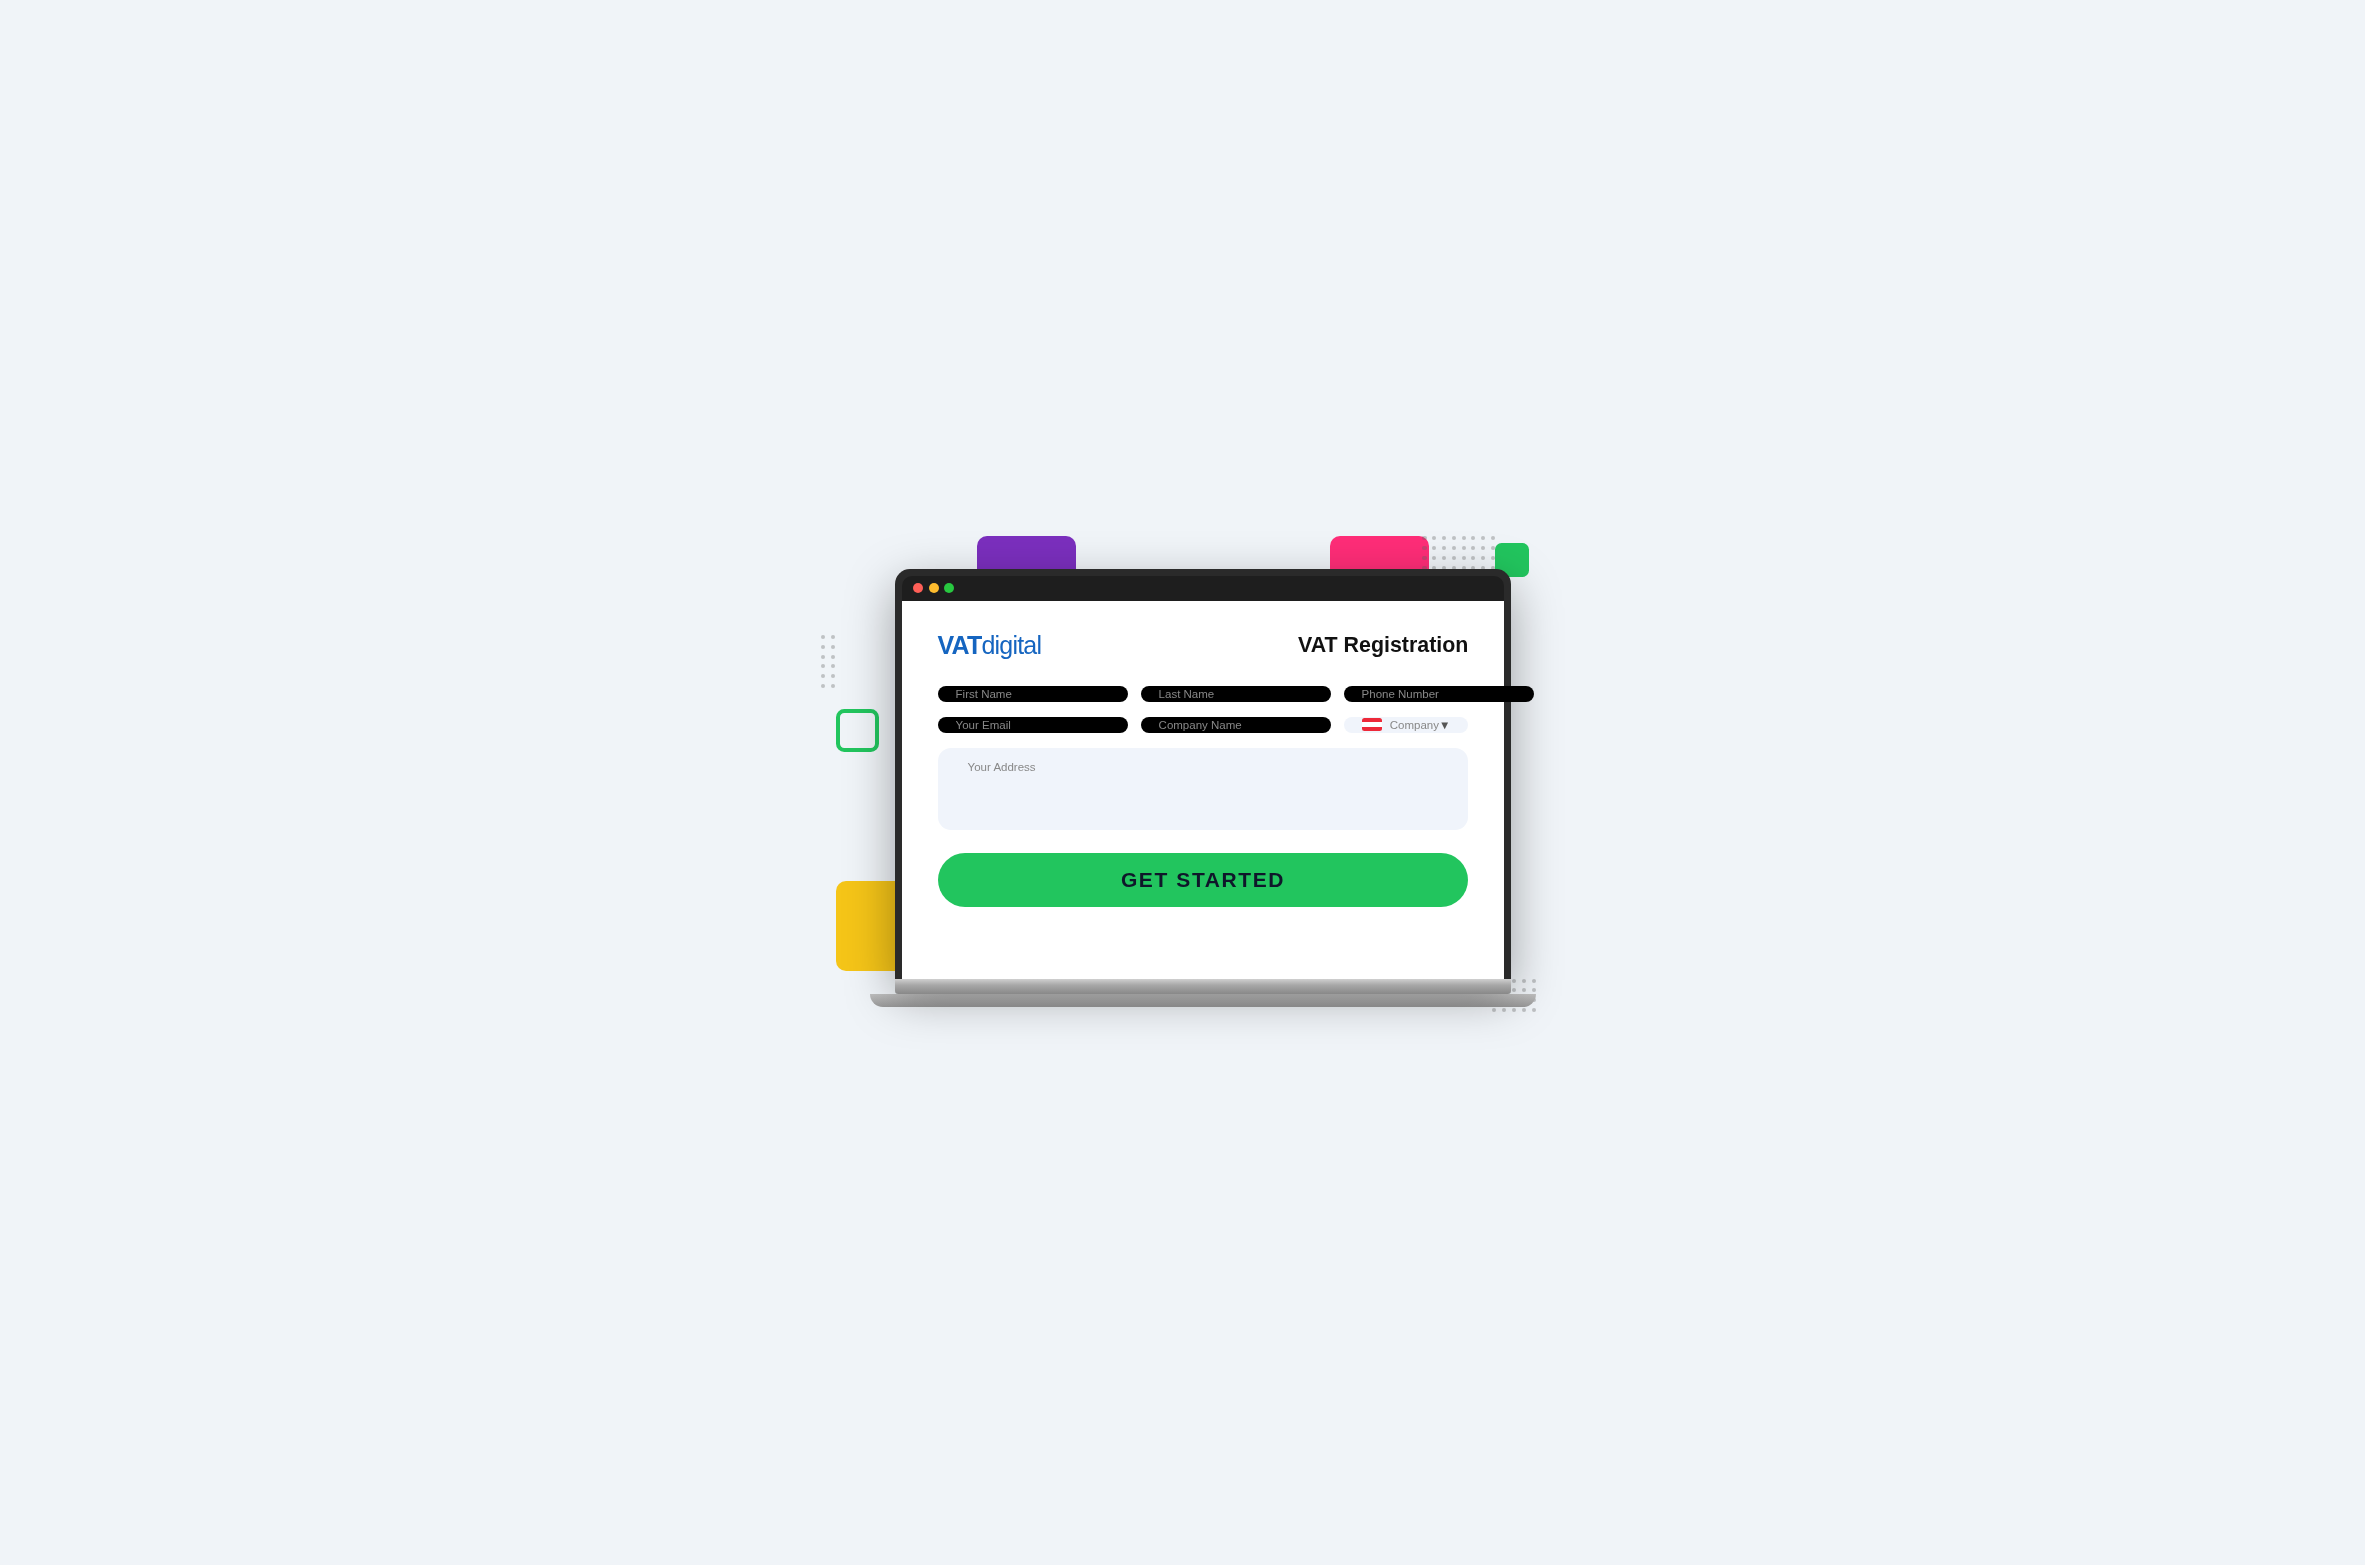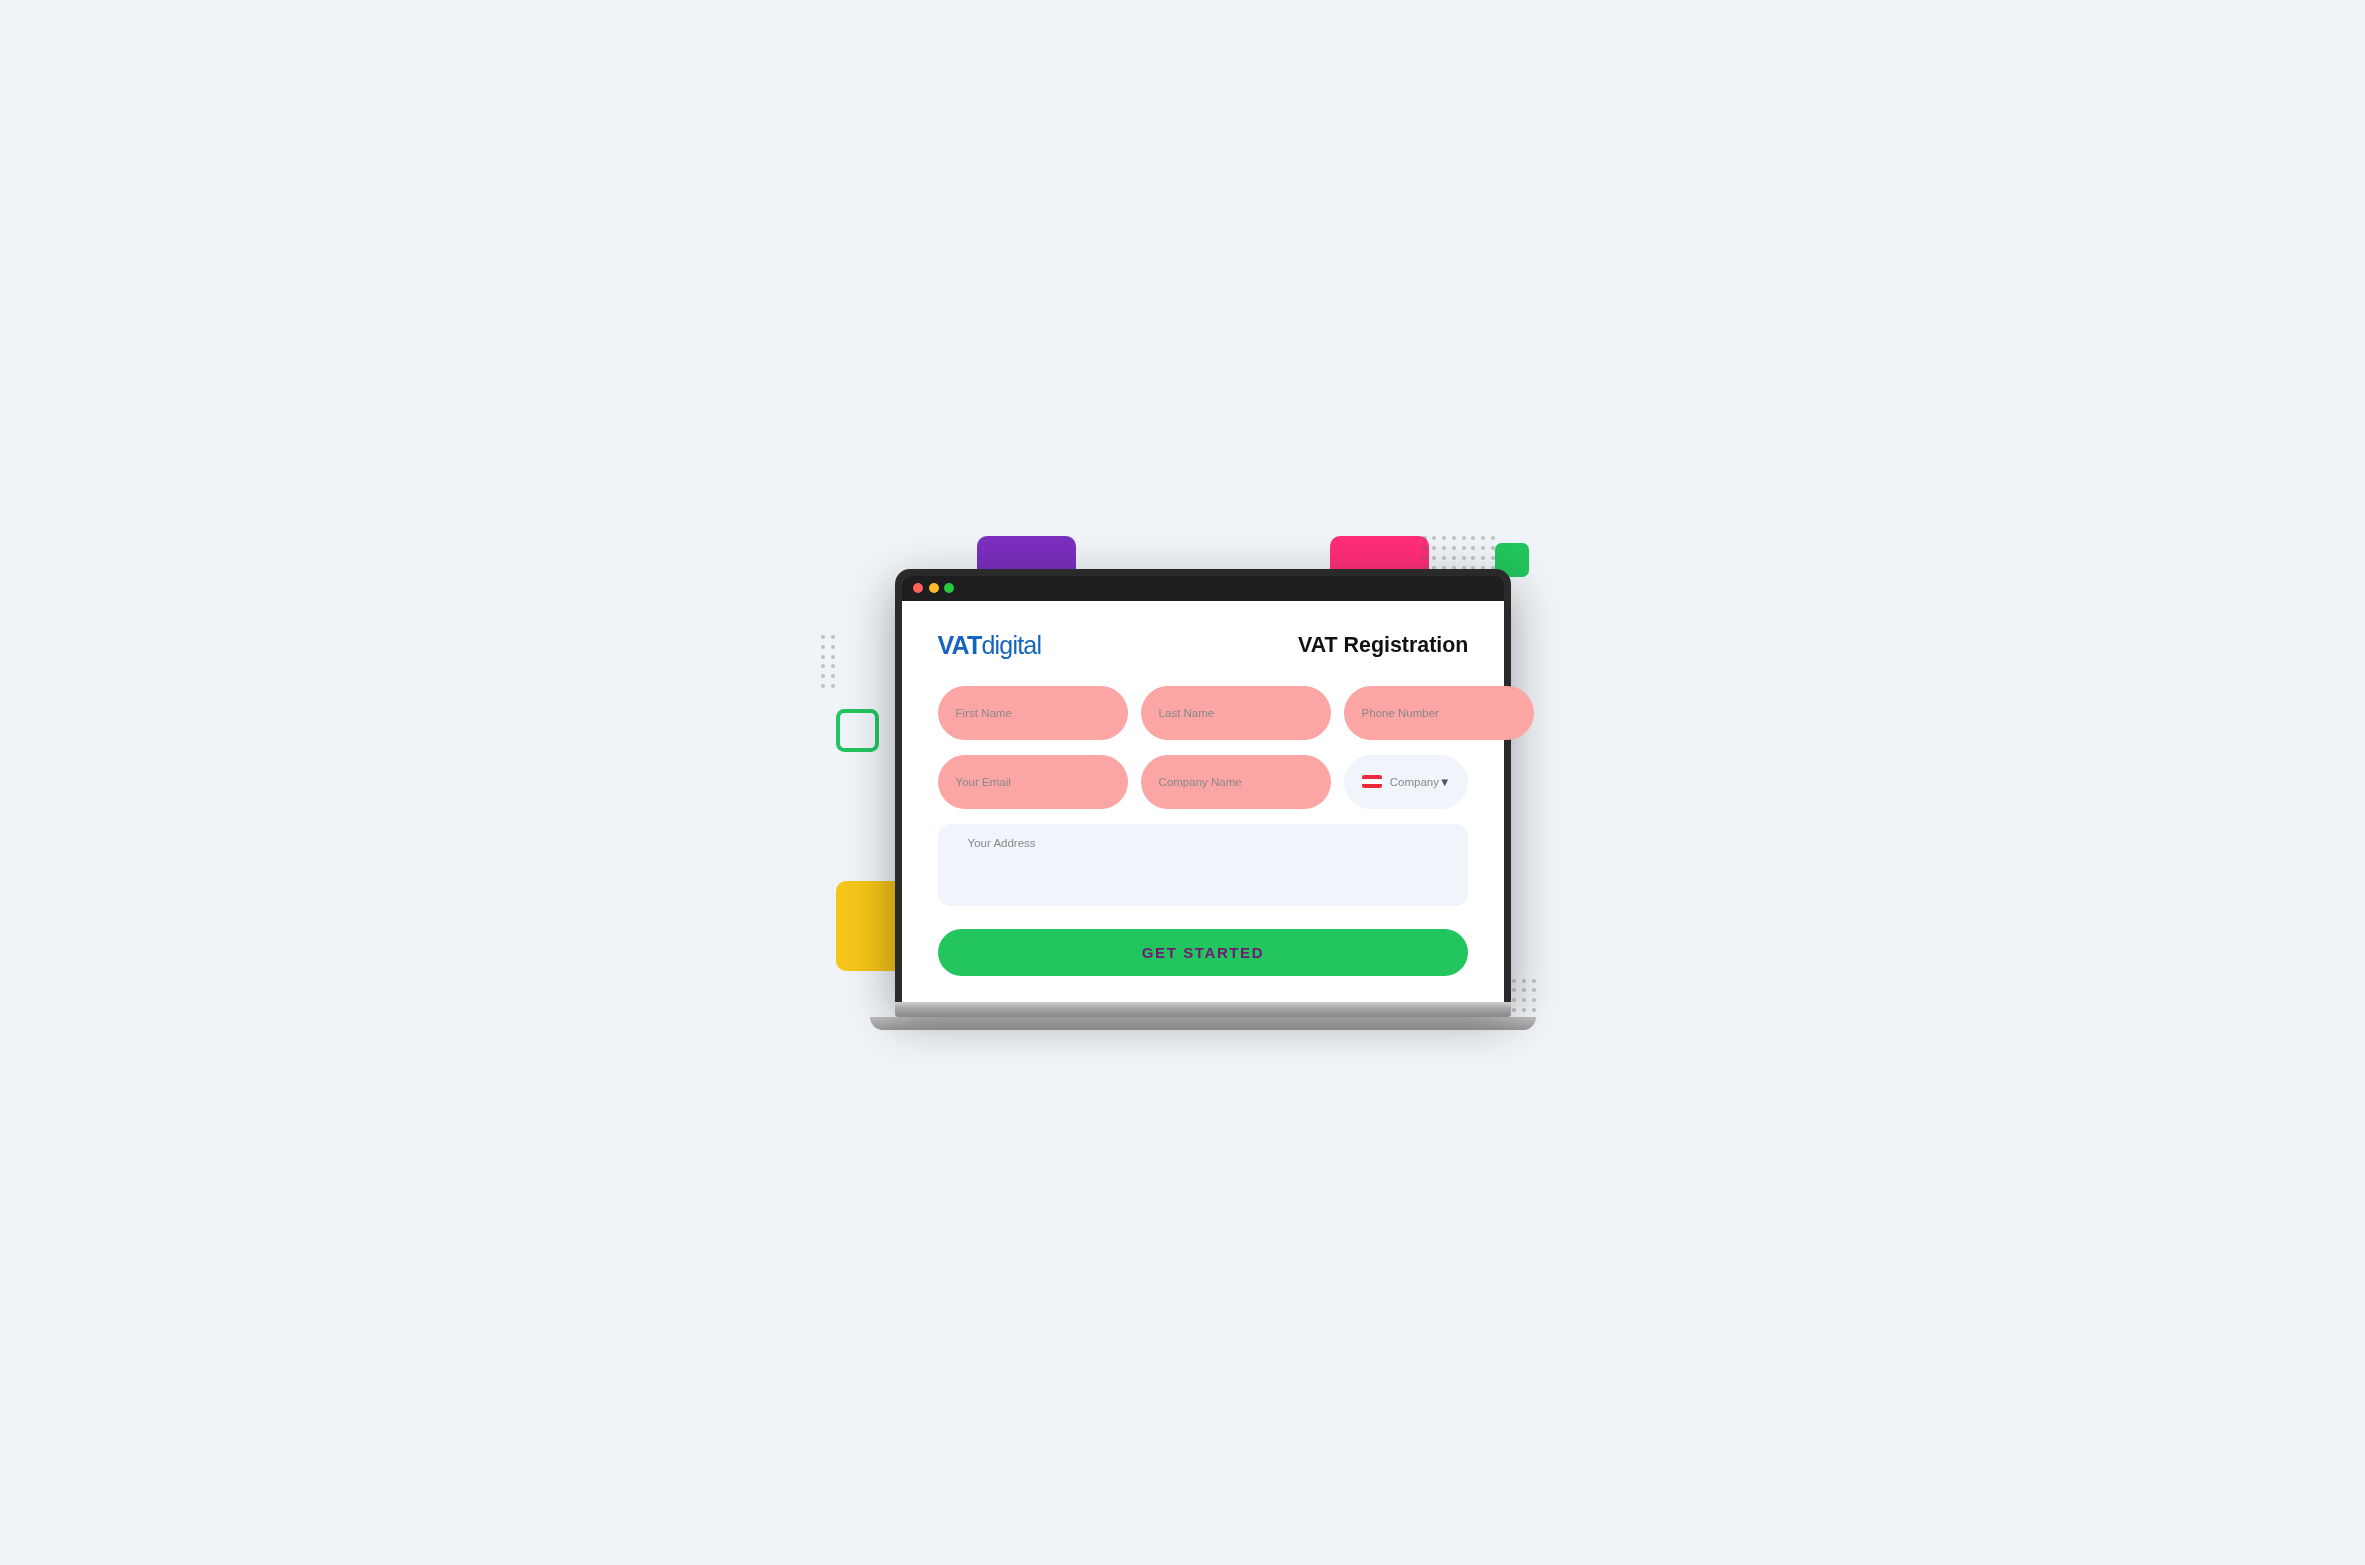--- a/index.html
+++ b/index.html
@@ -170,24 +170,24 @@
 
     
     .form-row {
       display: flex;
       gap: 13px;
       margin-bottom: 15px;
     }
 
     .form-field {
       flex: 1;
-      background: #fca5a5;
+      background: #000000;
       border: none;
       border-radius: 33px;
-      padding: 21px 18px;
+      padding: 2px 18px;
       font-size: 11.5px;
       color: #666;
       outline: none;
       font-family: inherit;
     }
 
     .form-field::placeholder {
       color: #888;
     }
 
@@ -241,25 +241,25 @@
     }
 
     .chevron-down {
       color: #555;
       font-size: 11.5px;
     }
 
     .get-started-btn {
       width: 100%;
       background: #22C55E;
-      color: #701a75;
+      color: #0f172a;
       border: none;
       border-radius: 33px;
       padding: 15px;
-      font-size: 15px;
+      font-size: 21px;
       font-weight: 800;
       letter-spacing: 1.6px;
       cursor: pointer;
       font-family: inherit;
       text-transform: uppercase;
     }
 
     .dot {
       width: 4.1px;
       height: 4.1px;

